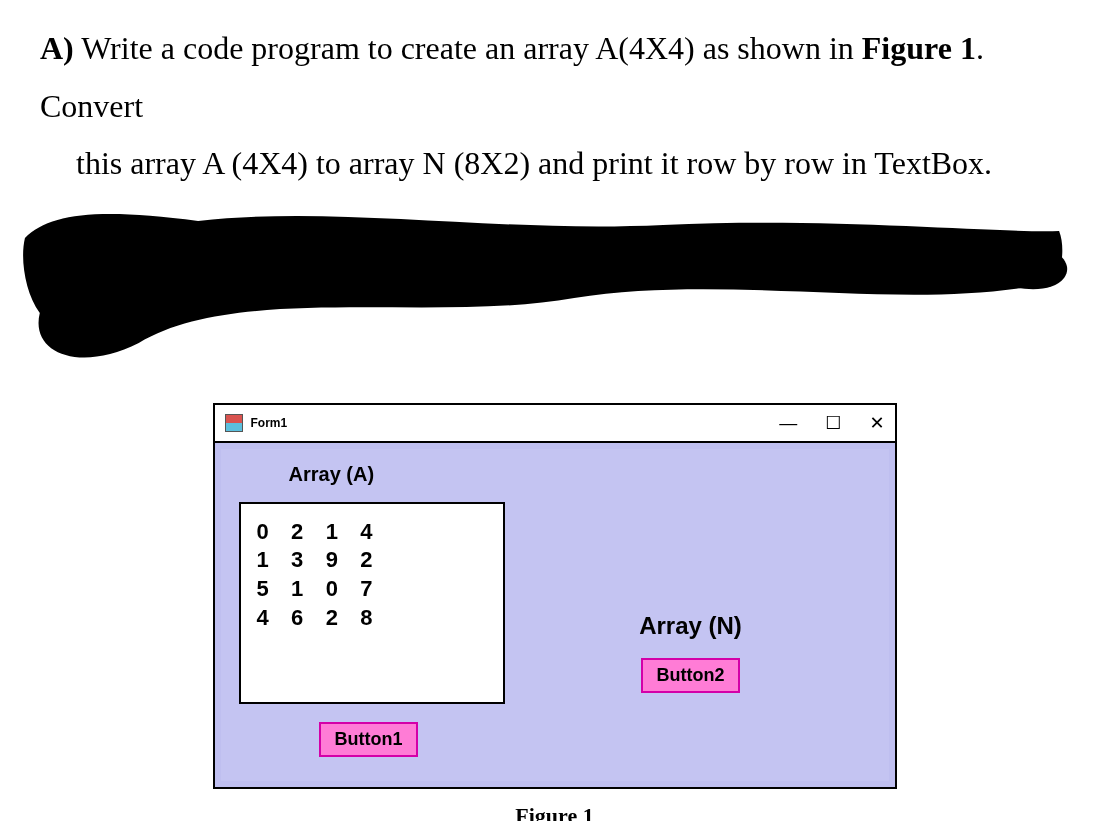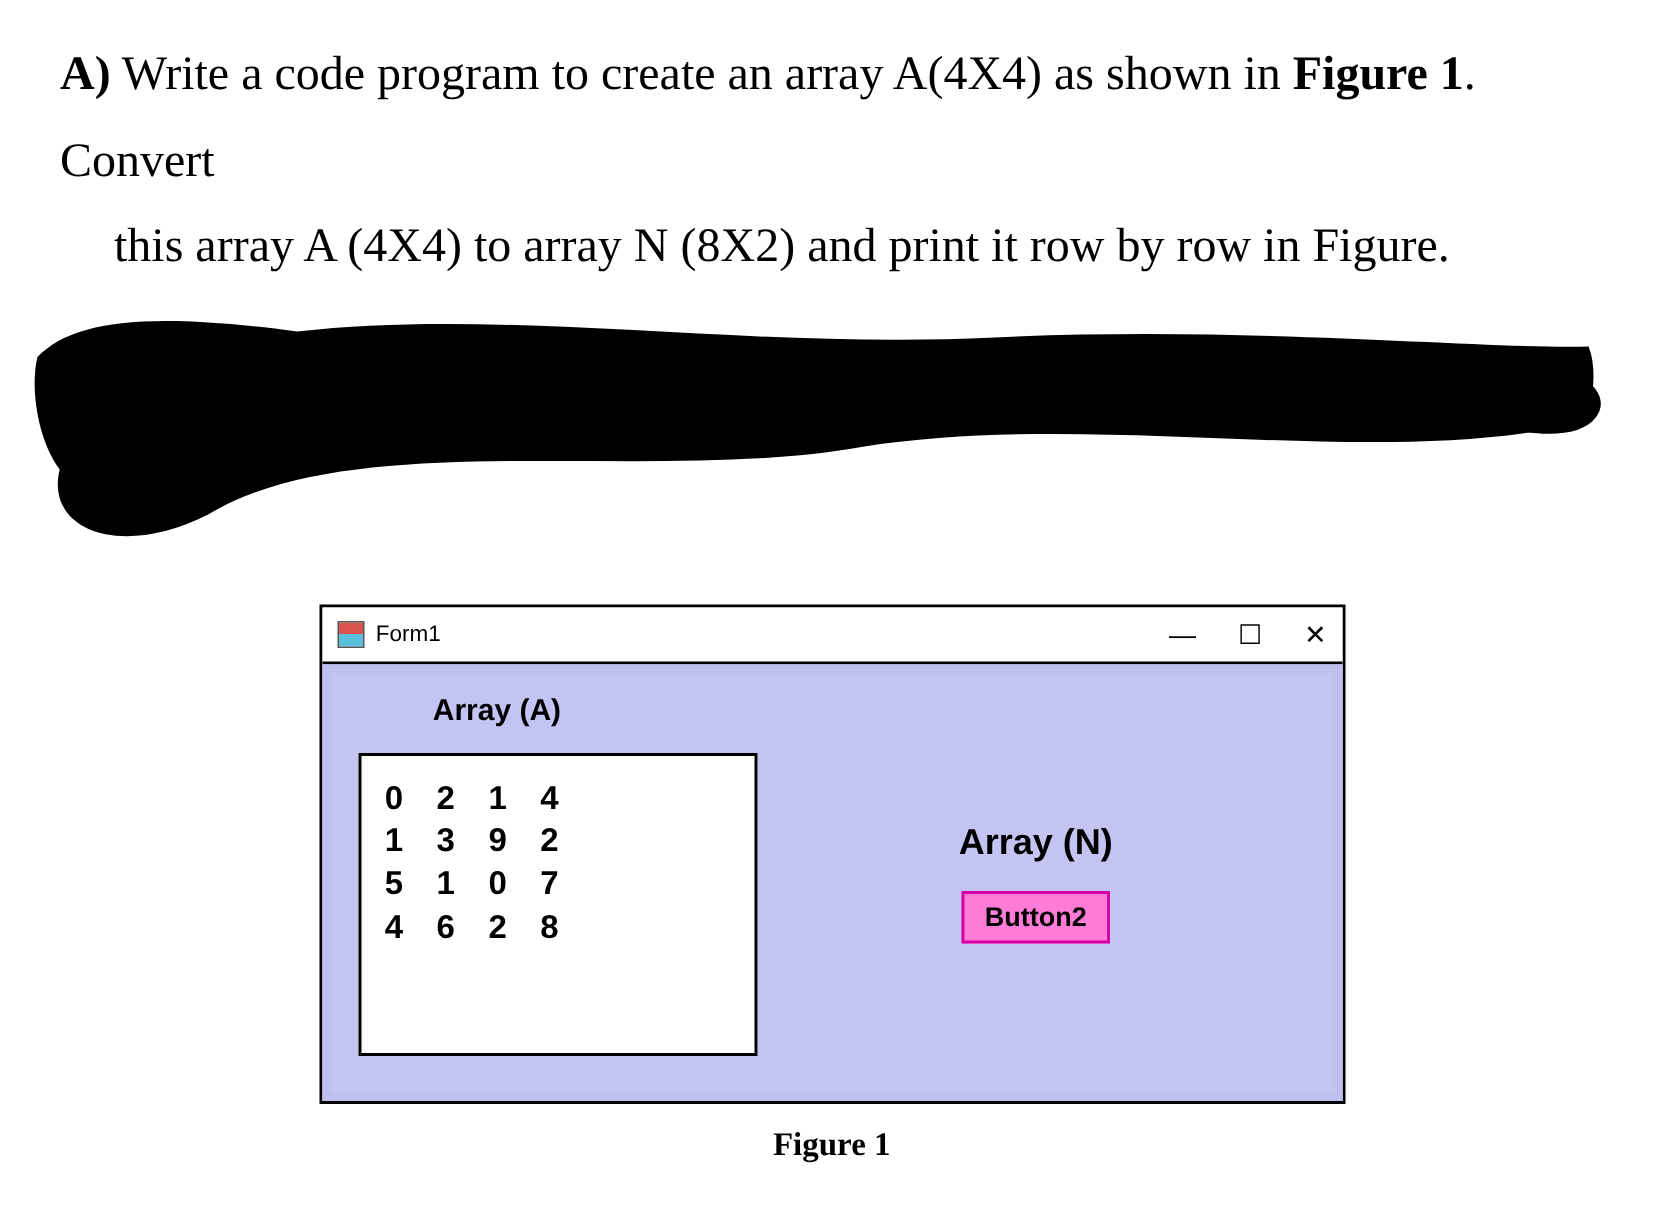--- a/index.html
+++ b/index.html
@@ -53,21 +53,21 @@
     align-items: center;
     gap: 8px;
   }
   .app-icon {
     width: 16px; height: 16px;
     display: inline-block;
     background:
       linear-gradient(#d9534f 0 50%, #5bc0de 50% 100%);
     border: 1px solid #555;
   }
-  .title-text { font-size: 15px; }
+  .title-text { font-size: 12px; font-weight: bold; }
   .win-controls {
     display: flex;
     align-items: center;
     gap: 28px;
     font-size: 18px;
     font-family: "Segoe UI Symbol", Arial, sans-serif;
   }
   .win-controls span { line-height: 1; }
 
   .client-area {
@@ -84,21 +84,21 @@
   .arr-label-n {
     font-weight: bold;
     font-size: 24px;
     text-align: center;
     margin: 46px 0 12px 0;
   }
 
   .columns {
     display: flex;
     gap: 12px;
-    align-items: flex-start;
+    align-items: center;
   }
   .col { flex: 0 0 auto; }
   .col-a { width: 260px; }
   .col-n { flex: 1; }
 
   .textbox {
     background: #fff;
     border: 2px solid #000;
     padding: 14px 16px;
     font-family: Arial, Helvetica, sans-serif;
@@ -132,21 +132,21 @@
     font-size: 22px;
     margin-top: 14px;
     font-family: "Times New Roman", Times, serif;
   }
 </style>
 </head>
 <body>
 
 <div class="question-text">
   <span class="label">A)</span><span> Write a code program to create an array A(4X4) as shown in </span><span class="fig-ref">Figure 1</span><span>. Convert</span>
-  <div class="indent">this array A (4X4) to array N (8X2) and print it row by row in Figure.</div>
+  <div class="indent">this array A (4X4) to array N (8X2) and print it row by row in TextBox.</div>
 </div>
 
 <div class="redaction">
   <svg viewBox="0 0 1060 170" preserveAspectRatio="none">
     <path d="M5,35 C30,10 80,5 180,18 C320,2 480,30 650,22 C820,14 980,30 1050,28 C1058,48 1050,82 1040,80 C900,110 720,70 560,95 C420,120 220,80 120,140 C60,170 10,150 20,110 C5,90 0,55 5,35 Z" fill="#000"></path>
     <path d="M980,40 C1030,30 1070,55 1055,75 C1040,95 990,85 960,70 C950,55 960,45 980,40 Z" fill="#000"></path>
   </svg>
 </div>
 
 <div class="figure-wrap">
@@ -163,20 +163,23 @@
       </div>
     </div>
     <div class="client-area">
       <div class="arr-label">Array (A)</div>
       <div class="columns">
         <div class="col col-a">
           <div class="textbox textbox-a">0   2   1   4
 1   3   9   2
 5   1   0   7
 4   6   2   8</div>
+          <div class="btn-row">
+            <button class="vb-button">Button1</button>
+          </div>
         </div>
         <div class="col col-n">
           <div class="arr-label-n">Array (N)</div>
           <div class="btn-row">
             <button class="vb-button">Button2</button>
           </div>
         </div>
       </div>
     </div>
   </div>

